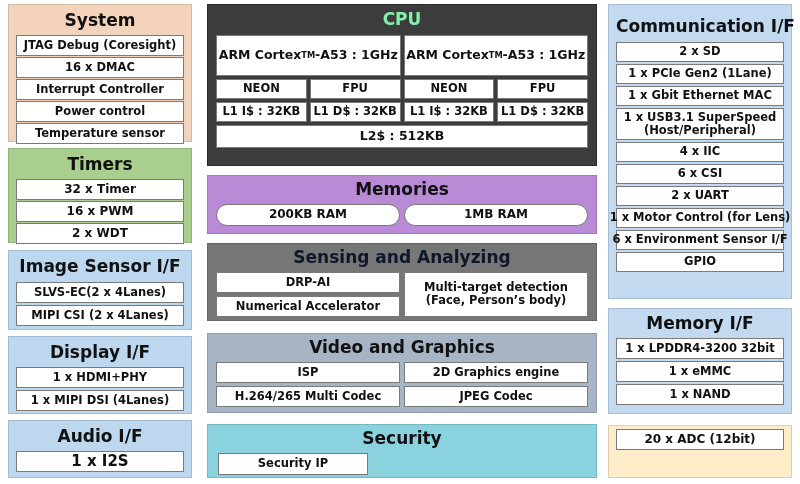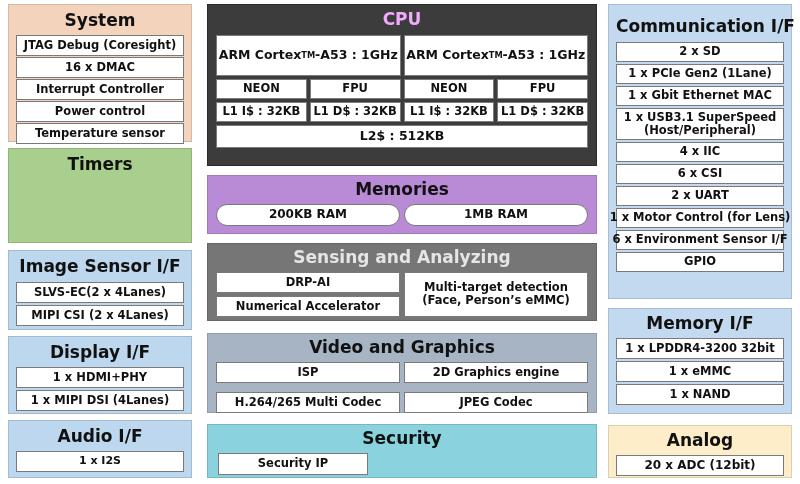--- a/index.html
+++ b/index.html
@@ -78,33 +78,33 @@
   #system .block-title,
   #timers .block-title,
   #display .block-title,
   #audio .block-title,
   #memory-if .block-title,
   #analog .block-title { font-size: 17px; padding: 3px 0 5px 0; }
 
   #image-sensor .block-title,
   #communication .block-title { font-size: 17px; padding: 3px 0 6px 0; }
 
-  #cpu .block-title { font-size: 17px; color: #f0abfc; padding: 2px 0 6px 0; }
+  #cpu .block-title { font-size: 17px; color: #86efac; padding: 2px 0 6px 0; }
   #memories .block-title,
   #sensing .block-title,
   #video .block-title,
   #security .block-title { font-size: 17px; padding: 2px 0 5px 0; }
-  #sensing .block-title { color: #e5e5e5; }
+  #sensing .block-title { color: #0f172a; }
 
   
   #system .cell   { height: 21px; font-size: 11.5px; margin-bottom: 1px; }
   #timers .cell   { height: 21px; font-size: 12px; margin-bottom: 1px; }
   #image-sensor .cell { height: 21px; font-size: 11.5px; margin-bottom: 2px; }
   #display .cell  { height: 21px; font-size: 11.5px; margin-bottom: 2px; }
-  #audio .cell    { height: 21px; font-size: 11px; }
+  #audio .cell    { height: 21px; font-size: 15px; }
 
   
   #cpu .cpu-cores { display: flex; gap: 3px; }
   #cpu .core-box  { flex: 1 1 0; height: 41px; font-size: 12.5px; }
   #cpu .cpu-units { display: flex; gap: 3px; margin-top: 3px; }
   #cpu .cpu-units .cell { flex: 1 1 0; height: 20px; font-size: 11.5px; }
   #cpu .cpu-l2 { margin-top: 3px; }
   #cpu .cpu-l2 .cell { height: 23px; font-size: 12.5px; }
   .sup { font-size: 0.66em; vertical-align: super; line-height: 0; }
 
@@ -115,21 +115,21 @@
   
   #sensing .sense-row { display: flex; gap: 4px; }
   #sensing .sense-left { display: flex; flex-direction: column; flex: 1 1 0; gap: 3px; justify-content: space-between; }
   #sensing .sense-left .cell { height: 21px; font-size: 11.5px; }
   #sensing .sense-right { flex: 1 1 0; }
   #sensing .sense-right .cell { height: 45px; font-size: 11.5px; }
 
   
   #video .vid-row { display: flex; gap: 4px; }
   #video .vid-row .cell { flex: 1 1 0; height: 21px; font-size: 11.5px; }
-  #video .vid-row + .vid-row { margin-top: 9px; align-items: flex-end; }
+  #video .vid-row + .vid-row { margin-top: 3px; align-items: flex-end; }
 
   
   #security .sec-wrap { display: flex; }
   #security .sec-wrap .cell { width: 150px; height: 22px; font-size: 11.5px; margin-left: 2px; }
 
   
   #communication .cell { height: 20px; font-size: 11.5px; margin-bottom: 2px; }
   #communication .cell.tall { height: 32px; font-size: 11.5px; }
   #memory-if .cell { height: 21px; font-size: 11.5px; margin-bottom: 2px; }
   #analog .cell { height: 21px; font-size: 12px; }
@@ -145,20 +145,25 @@
       <div class="cell">JTAG Debug  (Coresight)</div>
       <div class="cell">16 x DMAC</div>
       <div class="cell">Interrupt Controller</div>
       <div class="cell">Power control</div>
       <div class="cell">Temperature sensor</div>
     </div>
   </div>
 
   <div class="block" id="timers">
     <div class="block-title">Timers</div>
+    <div class="items">
+      <div class="cell">32 x Timer</div>
+      <div class="cell">16 x PWM</div>
+      <div class="cell">2 x WDT</div>
+    </div>
   </div>
 
   <div class="block" id="image-sensor">
     <div class="block-title">Image Sensor I/F</div>
     <div class="items">
       <div class="cell">SLVS-EC(2 x 4Lanes)</div>
       <div class="cell">MIPI CSI (2 x 4Lanes)</div>
     </div>
   </div>
 
@@ -223,21 +228,21 @@
   <div class="block" id="sensing">
     <div class="block-title">Sensing and Analyzing</div>
     <div class="items">
       <div class="sense-row">
         <div class="sense-left">
           <div class="cell">DRP-AI</div>
           <div class="cell">Numerical Accelerator</div>
         </div>
         <div class="sense-right">
           <div class="cell wrap" style="white-space:pre-line;">Multi-target detection
-(Face, Person’s eMMC)</div>
+(Face, Person’s body)</div>
         </div>
       </div>
     </div>
   </div>
 
   <div class="block" id="video">
     <div class="block-title">Video and Graphics</div>
     <div class="items">
       <div class="vid-row">
         <div class="cell">ISP</div>
@@ -279,19 +284,18 @@
   <div class="block" id="memory-if">
     <div class="block-title">Memory I/F</div>
     <div class="items">
       <div class="cell">1 x LPDDR4-3200 32bit</div>
       <div class="cell">1 x eMMC</div>
       <div class="cell">1 x NAND</div>
     </div>
   </div>
 
   <div class="block" id="analog">
-    <div class="block-title">Analog</div>
     <div class="items">
       <div class="cell">20 x ADC (12bit)</div>
     </div>
   </div>
 
 </div>
 
 </body></html>

